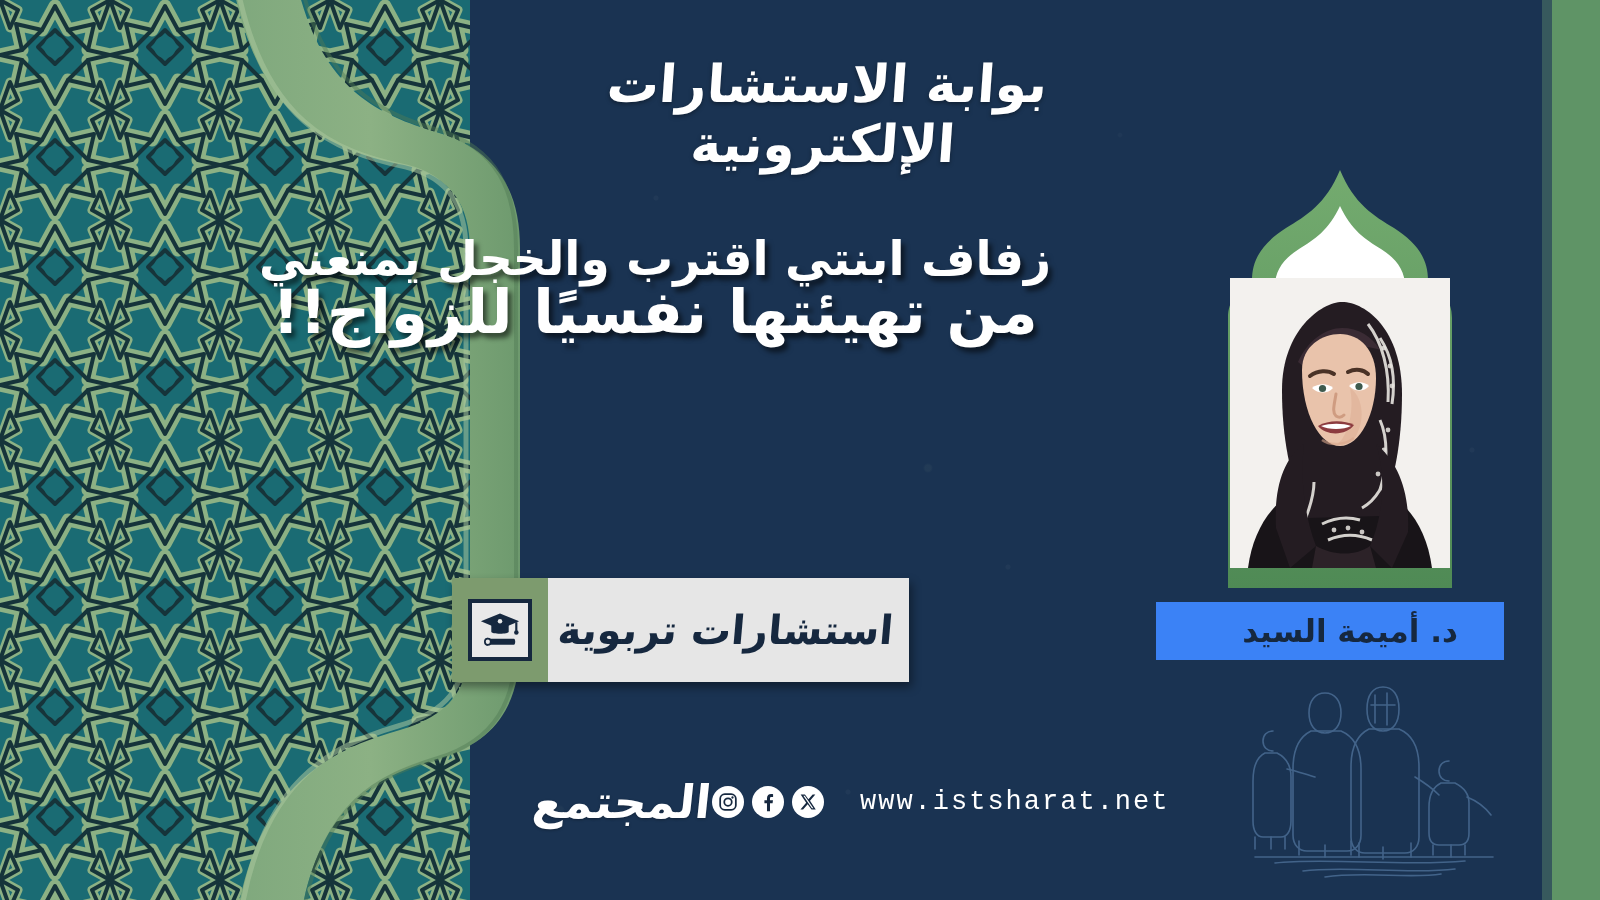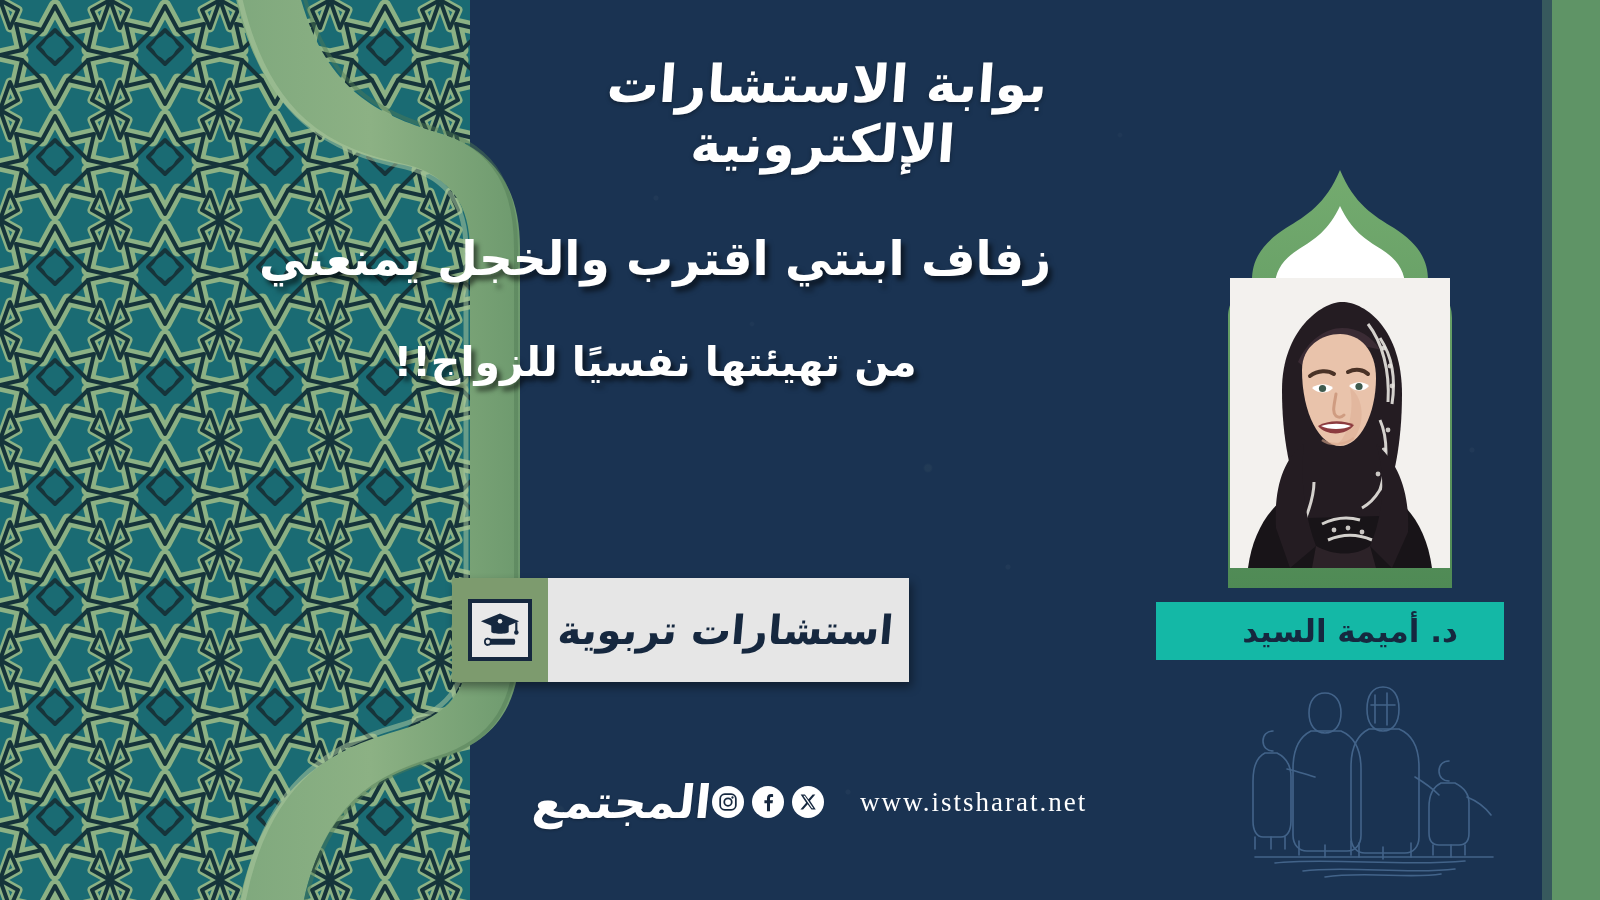--- a/index.html
+++ b/index.html
@@ -76,21 +76,21 @@
   .title-line{
     color:#ffffff;
     font-weight:bold;
     font-size:47px;
     line-height:1.0;
     letter-spacing:-1px;
     text-shadow:4px 5px 5px rgba(0,0,0,.55);
     direction:rtl;
     white-space:nowrap;
   }
-  .title-line.l2{margin-top:60px;font-size:41px;}
+  .title-line.l2{font-size:60px;}
 
   
   .badge{
     position:absolute;left:452px;top:578px;
     height:104px;
     display:flex;align-items:stretch;direction:ltr;
     filter:drop-shadow(3px 5px 5px rgba(0,0,0,.4));
   }
   .badge-green{
     width:96px;background:#7d9b6e;
@@ -124,21 +124,21 @@
   
   .doctor-card{position:absolute;left:1170px;top:168px;width:340px;height:470px;}
   .doctor-arch{position:absolute;inset:0;}
   .doctor-photo{
     position:absolute;left:60px;top:110px;width:220px;height:290px;
     overflow:hidden;background:#ffffff;
   }
   .doctor-photo svg{width:100%;height:100%;display:block;}
   .doctor-nameplate{
     position:absolute;left:-14px;bottom:-22px;width:348px;height:58px;
-    background:#14b8a6;
+    background:#3b82f6;
     display:flex;align-items:center;justify-content:center;padding-left:40px;
   }
   .doctor-nameplate span{
     color:#16283f;font-size:31px;font-weight:bold;direction:rtl;
     letter-spacing:-.5px;
   }
 
   
   .family-art{position:absolute;left:1215px;top:665px;width:300px;height:215px;opacity:.42;}
 
@@ -154,21 +154,21 @@
     text-shadow:0 1px 3px rgba(0,0,0,.3);
   }
   .social-row{display:flex;align-items:center;gap:8px;}
   .social-ic{
     width:32px;height:32px;border-radius:50%;background:#ffffff;
     display:flex;align-items:center;justify-content:center;
   }
   .social-ic svg{width:20px;height:20px;}
   .site-url{
     color:#ffffff;font-size:27px;letter-spacing:2px;
-    font-family:Liberation Serif, serif;
+    font-family:Liberation Mono, monospace;
     margin-left:14px;
   }
 </style>
 </head>
 <body>
 
 <div id="stage">
 
   <div class="navy-bg"></div>
 

